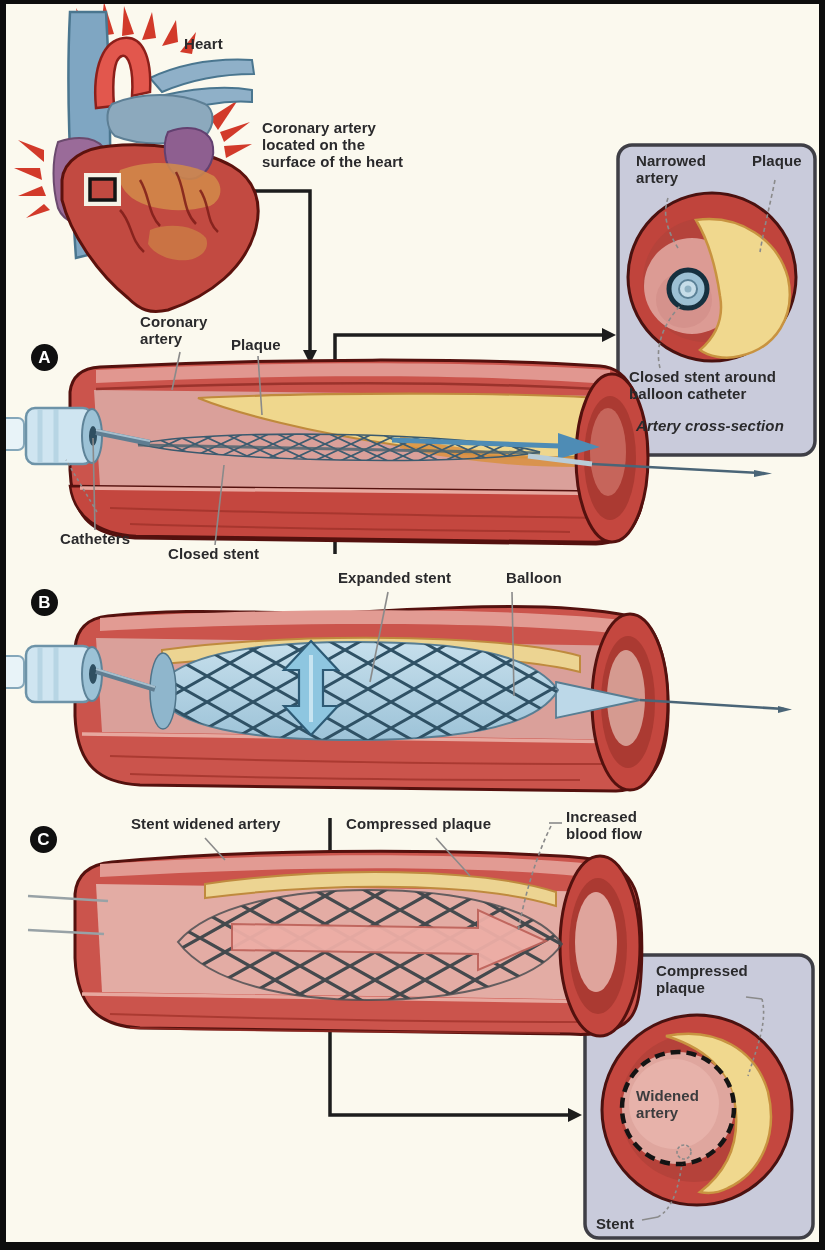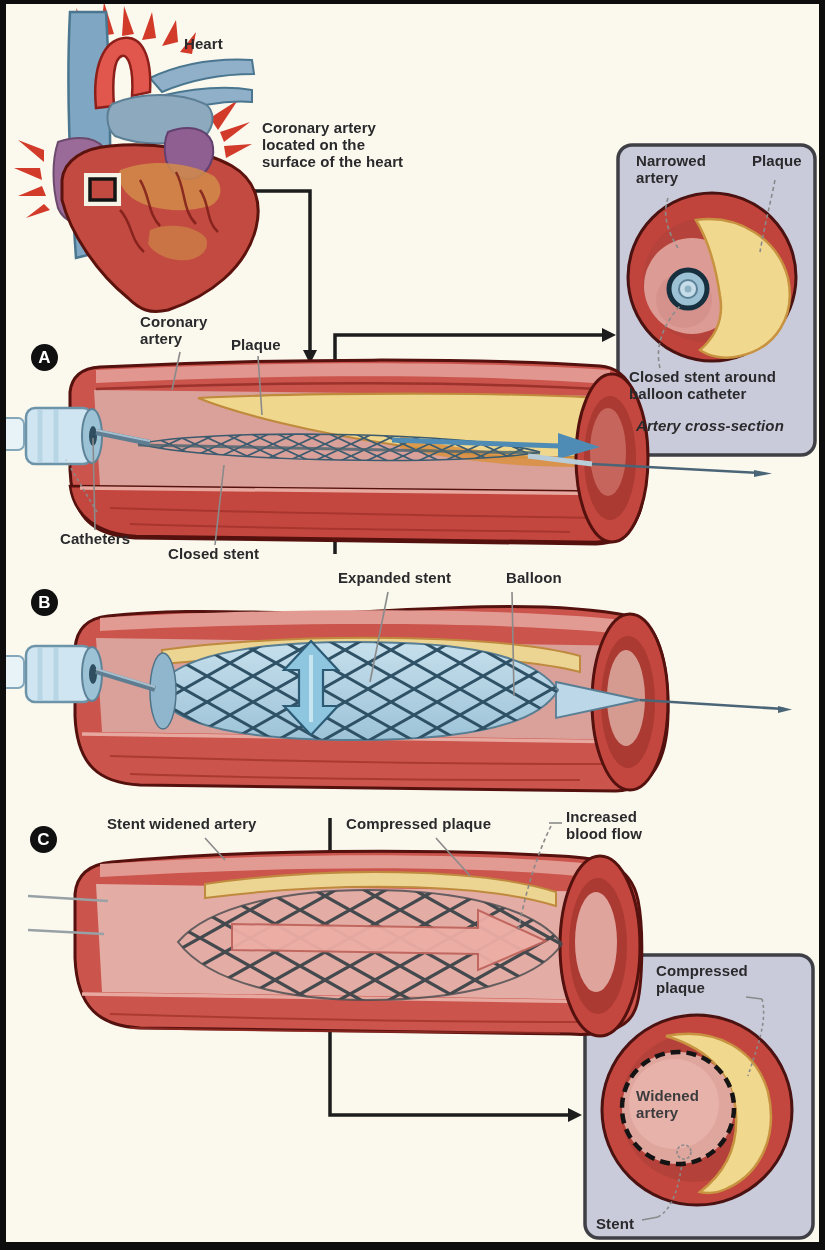--- a/index.html
+++ b/index.html
@@ -243,21 +243,21 @@
   <div class="lbl" style="left:636px;top:153px;width:92px;">Narrowed artery</div>
   <div class="lbl" style="left:752px;top:153px;">Plaque</div>
   <div class="lbl" style="left:629px;top:369px;width:182px;">Closed stent around balloon catheter</div>
   <div class="lbl italic" style="left:636px;top:418px;">Artery cross-section</div>
 
   <div class="badge" style="left:31px;top:589px;">B</div>
   <div class="lbl" style="left:321px;top:570px;margin-left:17px;">Expanded stent</div>
   <div class="lbl" style="left:482px;top:570px;margin-left:24px;">Balloon</div>
 
   <div class="badge" style="left:30px;top:826px;">C</div>
-  <div class="lbl" style="left:107px;top:816px;">Stent widened artery</div>
+  <div class="lbl" style="left:131px;top:816px;">Stent widened artery</div>
   <div class="lbl" style="left:346px;top:816px;">Compressed plaque</div>
   <div class="lbl" style="left:566px;top:809px;width:104px;">Increased blood flow</div>
 
   <div class="lbl" style="left:656px;top:963px;width:128px;">Compressed plaque</div>
   <div class="lbl center" style="left:636px;top:1088px;width:85px;color:#3c3c3e;">Widened artery</div>
   <div class="lbl" style="left:596px;top:1216px;text-align:center;">Stent</div>
 
   <div class="frame top"></div>
   <div class="frame left"></div>
   <div class="frame right"></div>

